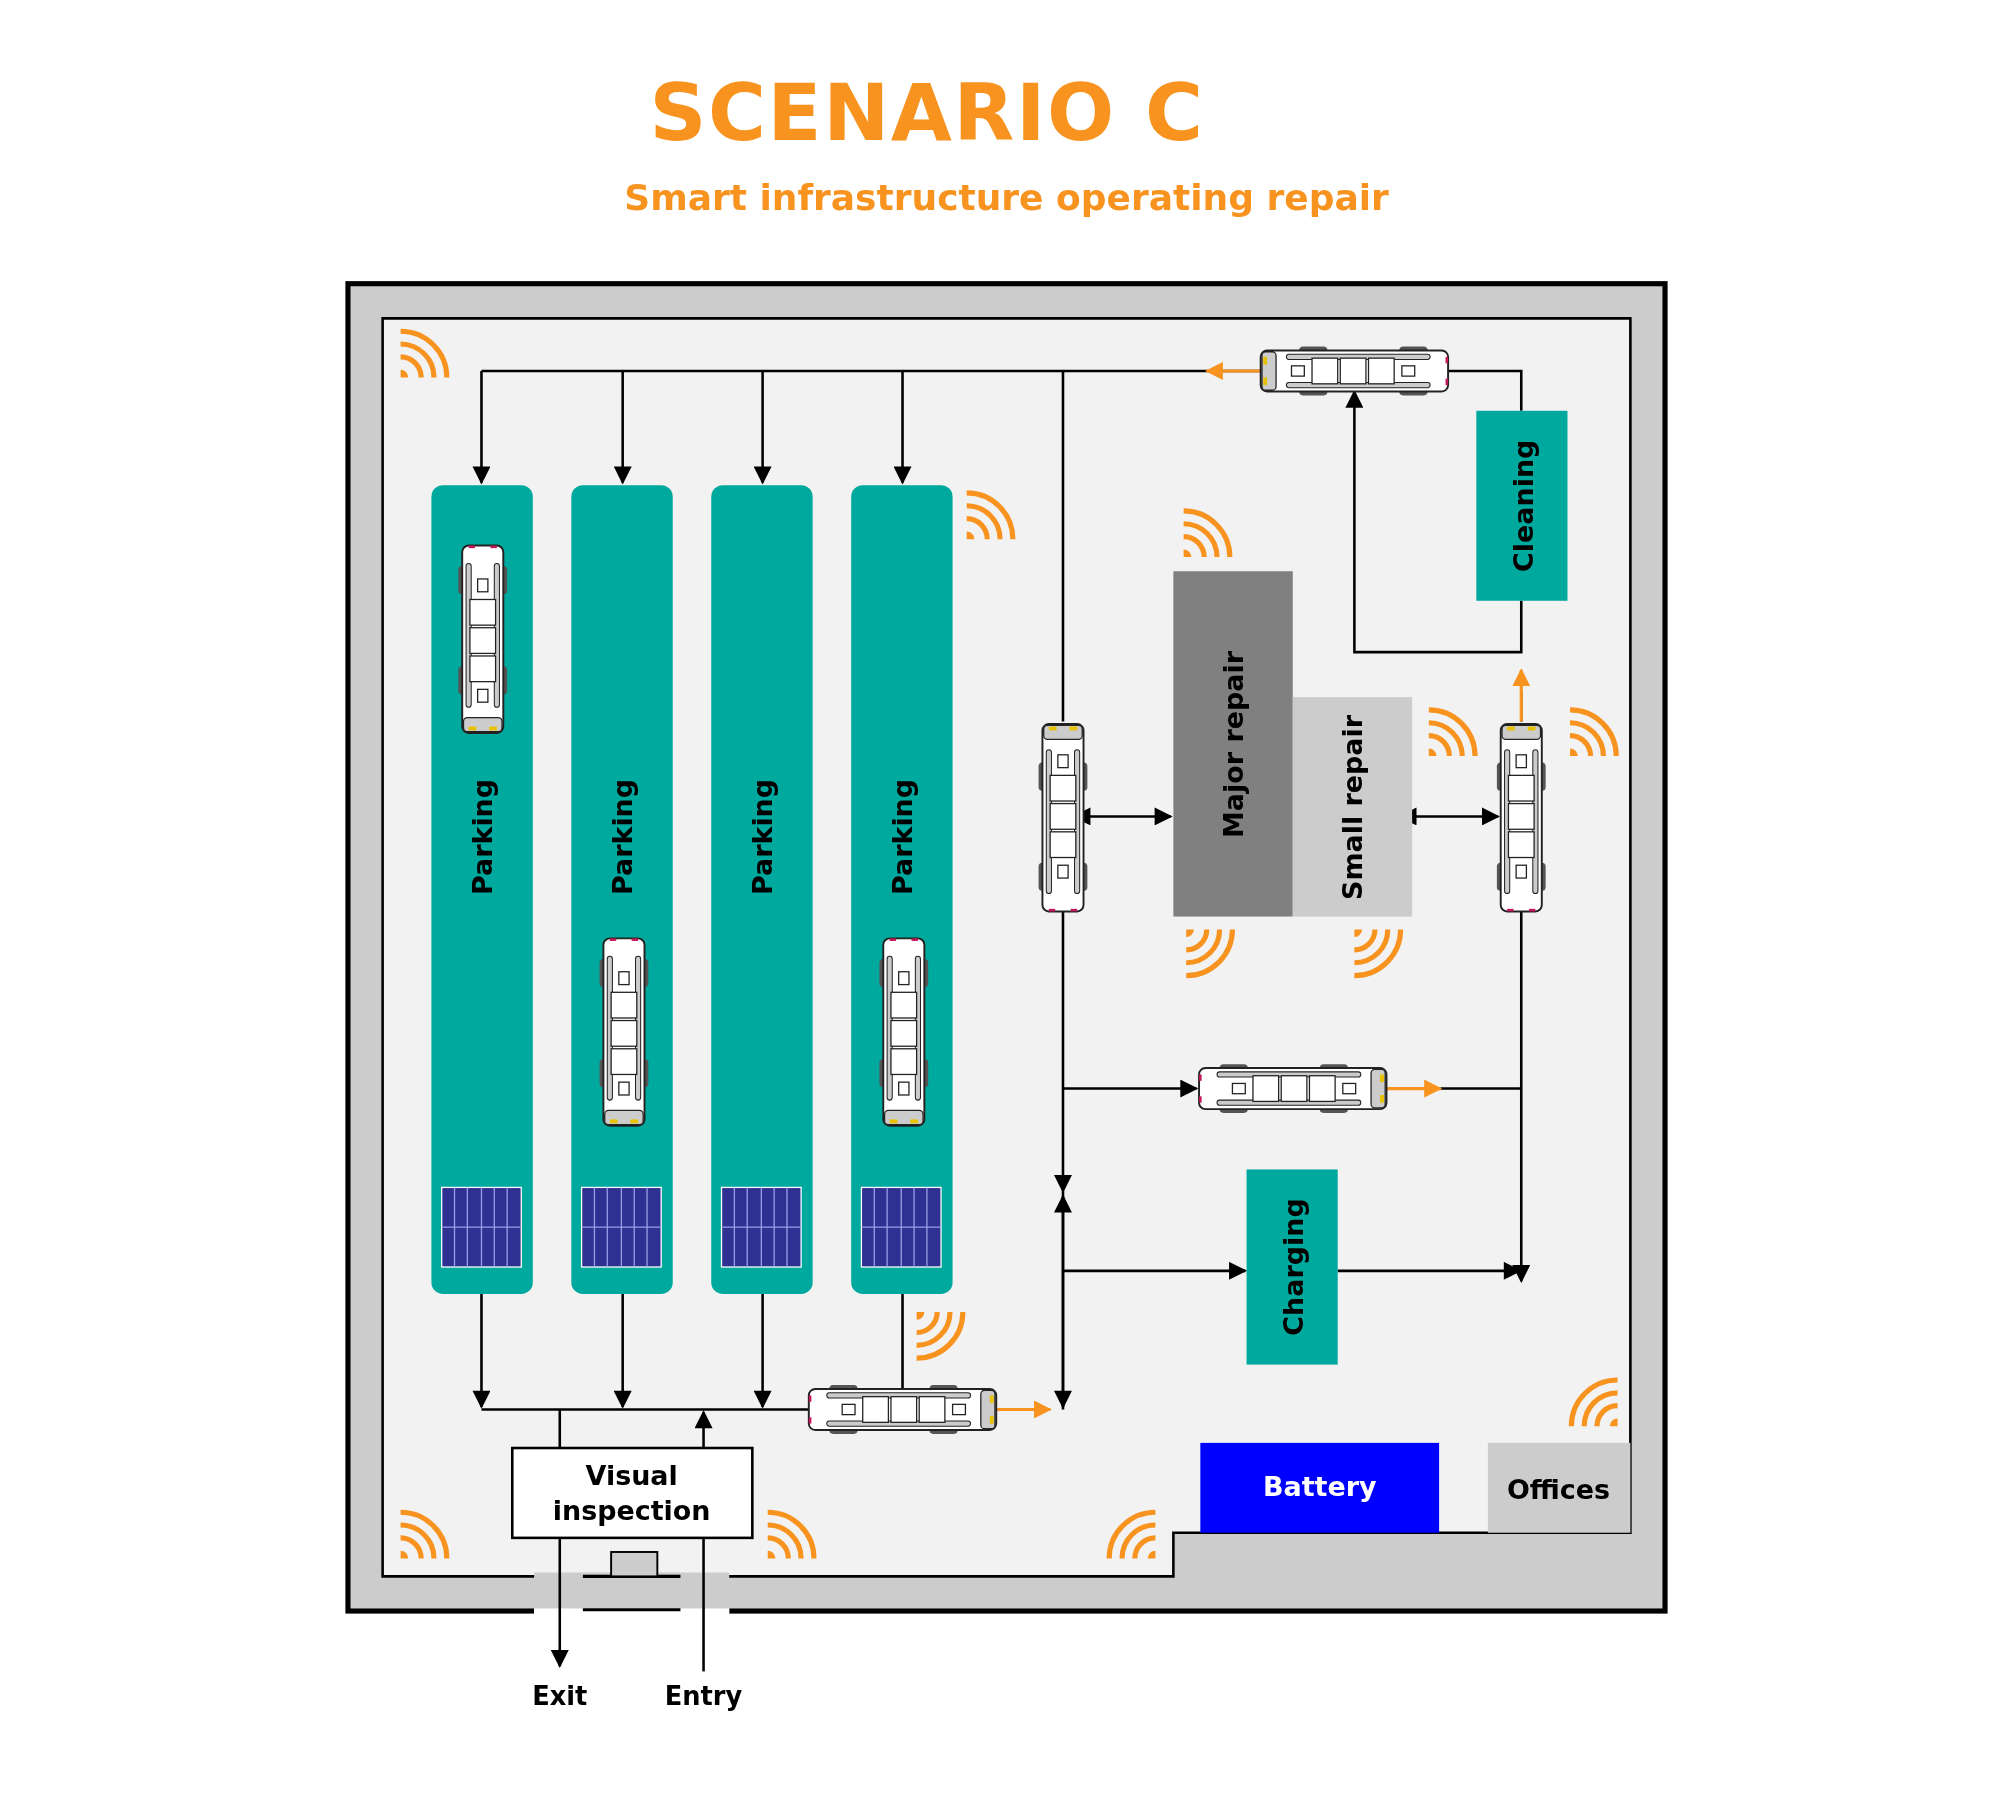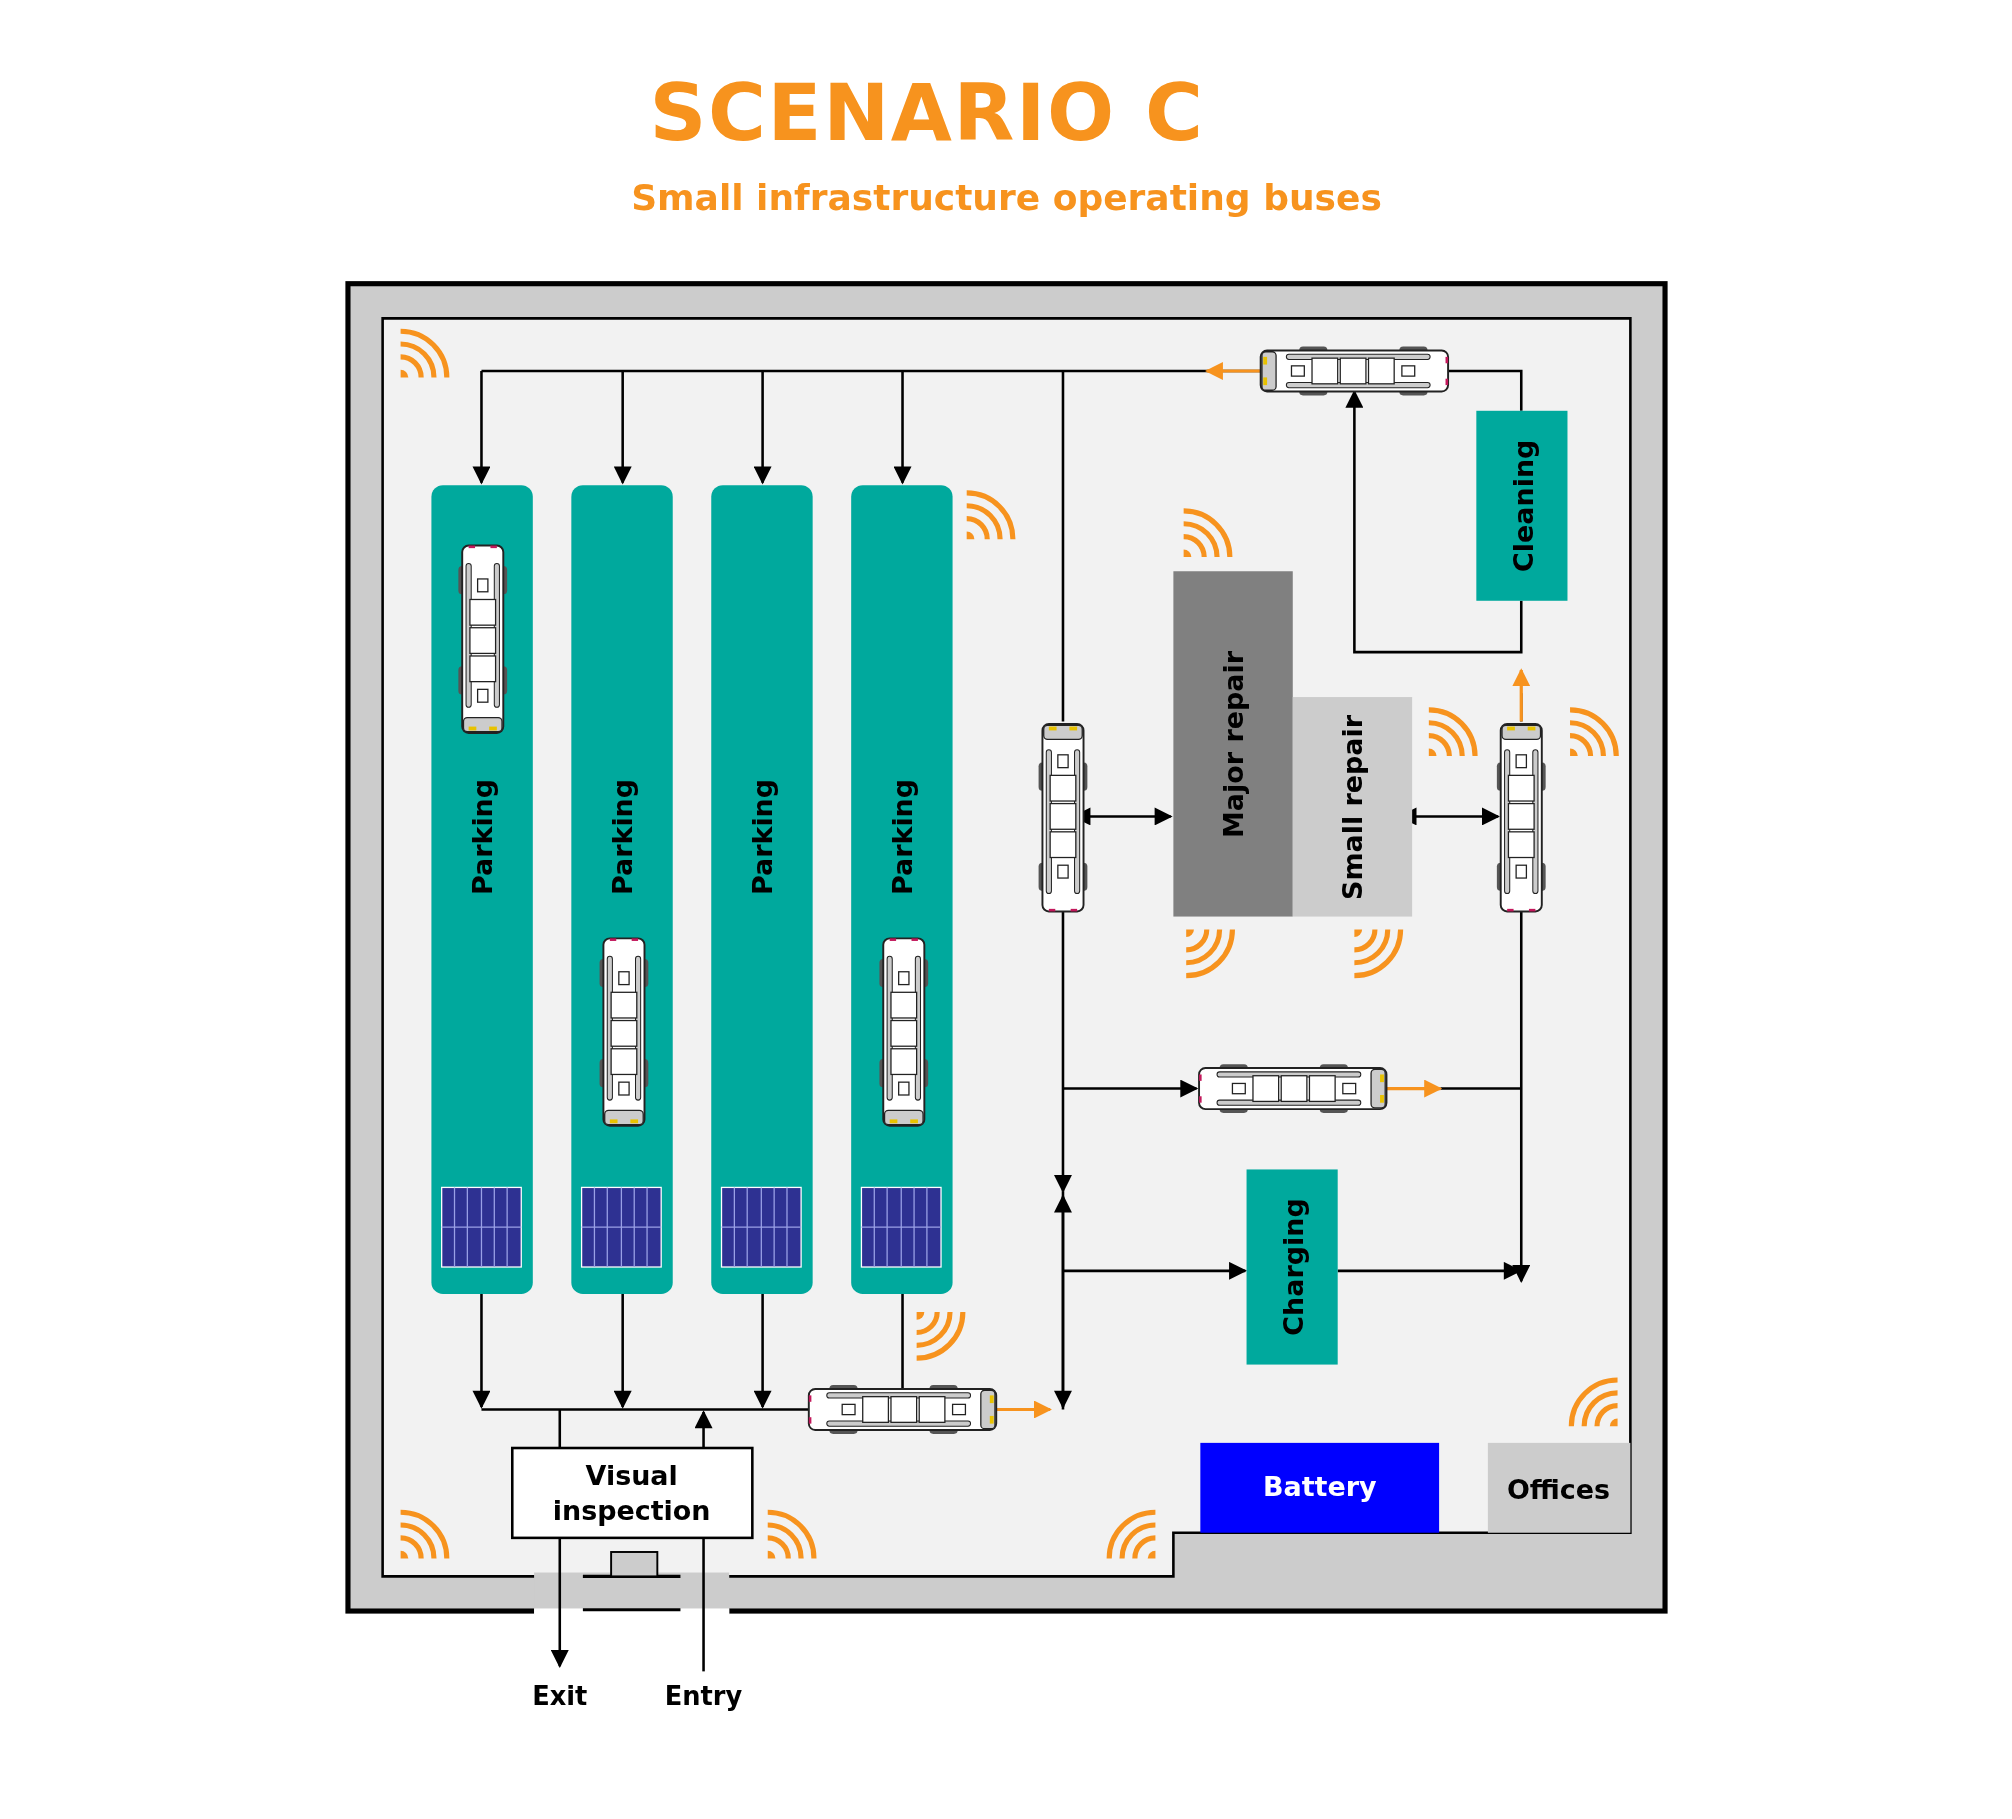--- a/index.html
+++ b/index.html
@@ -6,21 +6,21 @@
   body{width:2013px;height:1819px;overflow:hidden;font-family:"DejaVu Sans","Liberation Sans",sans-serif;}
   .title{position:absolute;left:0;width:1854px;top:67px;text-align:center;color:#F7931E;font-weight:bold;font-size:79px;letter-spacing:1.6px;font-family:"DejaVu Sans",sans-serif;}
   .subtitle{position:absolute;left:0;width:2013px;top:177px;text-align:center;color:#F7931E;font-weight:bold;font-size:36px;font-family:"DejaVu Sans",sans-serif;}
   svg#plan{position:absolute;left:0;top:0;}
   .lbl{font-family:"DejaVu Sans",sans-serif;font-weight:bold;}
 </style>
 </head>
 <body>
 
 <div class="title">SCENARIO C</div>
-<div class="subtitle">Small infrastructure operating buses</div>
+<div class="subtitle">Smart infrastructure operating repair</div>
 
 <svg id="plan" width="2013" height="1819" viewBox="0 0 1568 1417">
   <defs>
     <marker id="ah" markerWidth="10" markerHeight="10" refX="9" refY="5" orient="auto" markerUnits="userSpaceOnUse">
       <path d="M0,0 L10,5 L0,10 Z" fill="#000"></path>
     </marker>
     <marker id="ahs" viewBox="0 0 10 10" markerWidth="16" markerHeight="14" refX="9" refY="5" orient="auto" markerUnits="userSpaceOnUse">
       <path d="M0,0 L10,5 L0,10 Z" fill="#000"></path>
     </marker>
     <marker id="aho" viewBox="0 0 10 10" markerWidth="14" markerHeight="14" refX="9" refY="5" orient="auto" markerUnits="userSpaceOnUse">

